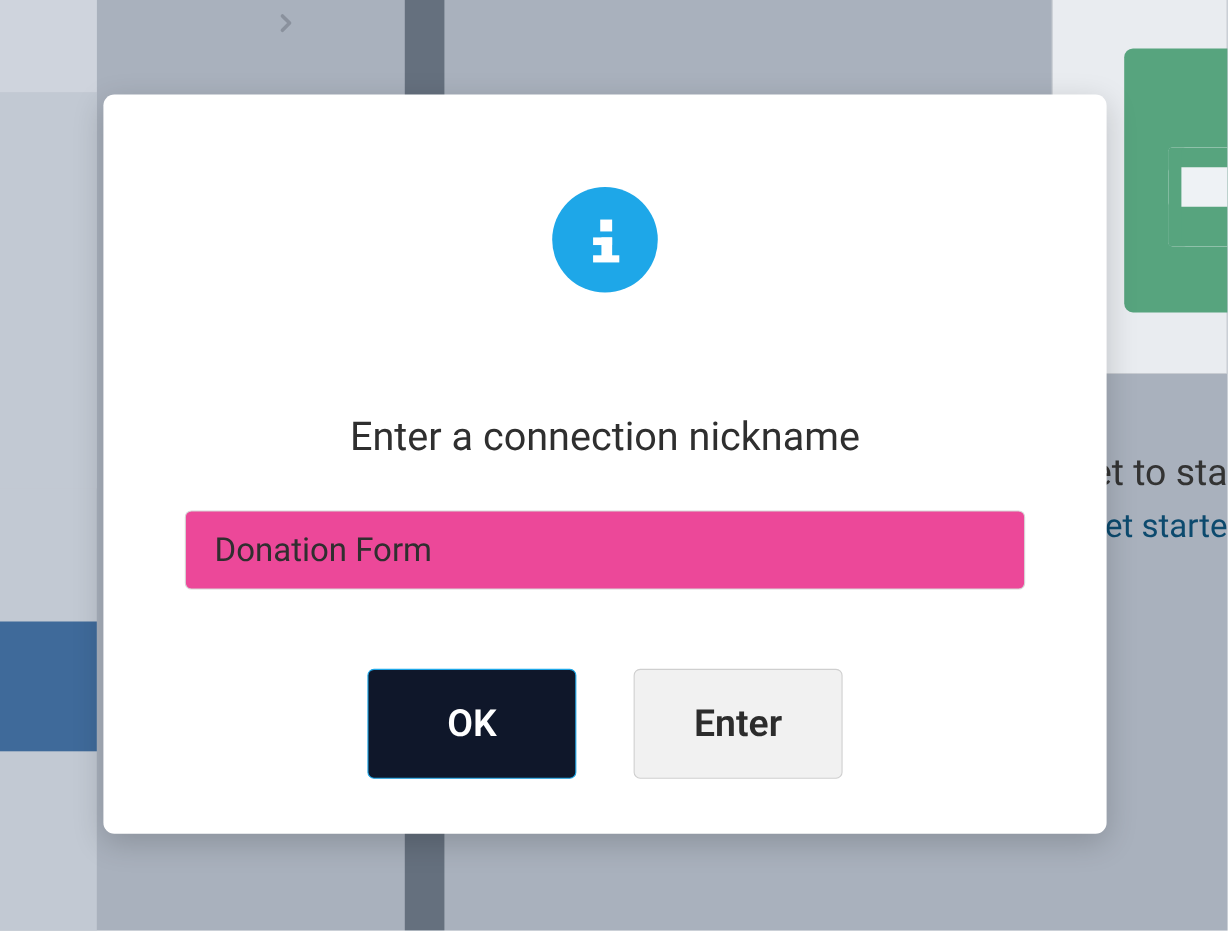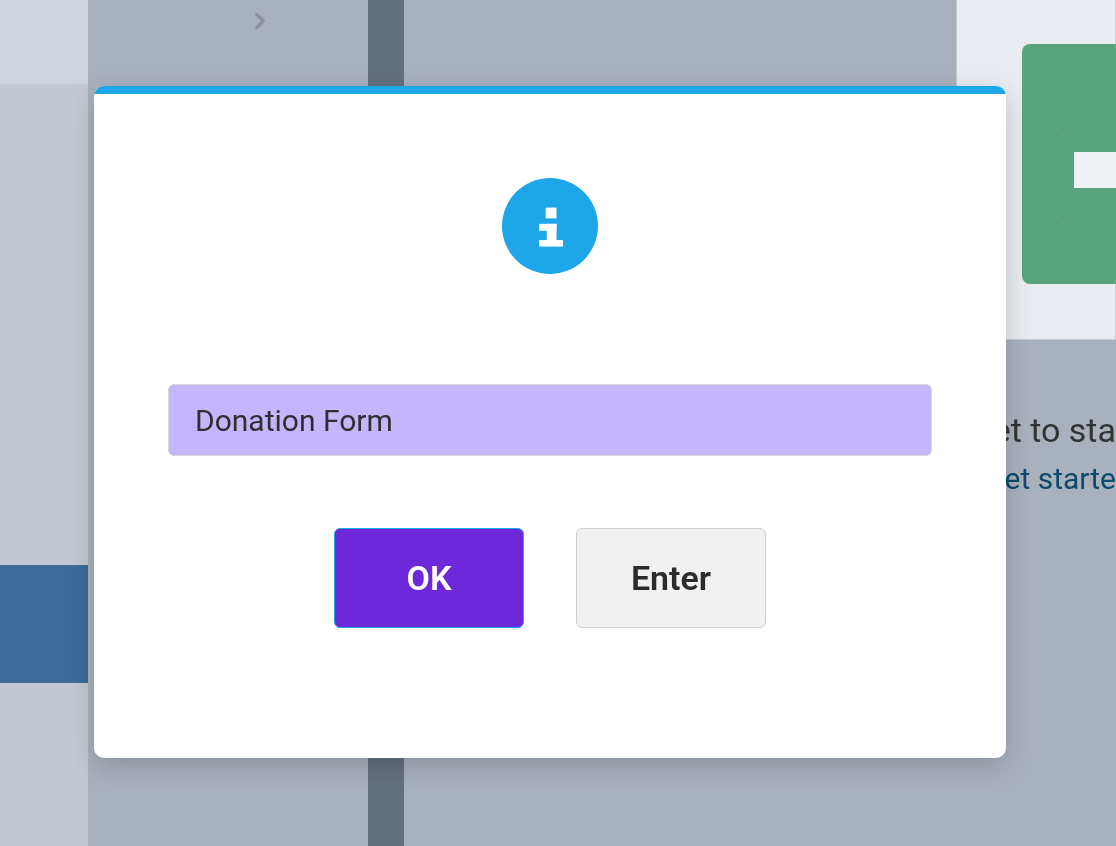--- a/index.html
+++ b/index.html
@@ -140,21 +140,21 @@
     }
     
     .modal-input {
       width: 764px;
       height: 72px;
       border: 1px solid #d6d6d6;
       border-radius: 6px;
       font-size: 30px;
       padding: 0 26px;
       color: #2f2f2f;
-      background:#c4b5fd;
+      background:#ec4899;
       outline: none;
       font-family: inherit;
     }
     
     .modal-buttons {
       display:flex;
       gap: 52px;
       margin-top: 72px;
       align-items:center;
       justify-content:center;
@@ -165,21 +165,21 @@
       height: 100px;
       border-radius: 6px;
       font-size: 34px;
       font-weight: 600;
       cursor: pointer;
       border: 1px solid transparent;
       font-family: inherit;
     }
     
     .btn-primary {
-      background: #6d28d9;
+      background: #0f172a;
       color: #fff;
       border-color: #1ea7e8;
     }
     
     .btn-secondary {
       background: #f1f1f1;
       color: #2c2c2c;
       border: 1px solid #cfcfcf;
     }
   </style>
@@ -214,20 +214,21 @@
 
     <div class="info-icon">
       <svg width="52" height="52" viewBox="0 0 24 24">
         <rect x="10" y="3.5" width="5" height="5" fill="#ffffff"></rect>
         <rect x="7" y="11" width="8" height="3.2" fill="#ffffff"></rect>
         <rect x="10.5" y="11" width="4.5" height="10" fill="#ffffff"></rect>
         <rect x="7" y="18.5" width="11" height="3" fill="#ffffff"></rect>
       </svg>
     </div>
 
+    <div class="modal-title">Enter a connection nickname</div>
 
     <input type="text" class="modal-input" value="Donation Form" style="">
 
     <div class="modal-buttons">
       <button class="btn btn-primary">OK</button>
       <button class="btn btn-secondary">Enter</button>
     </div>
 
   </div>
 </div>

